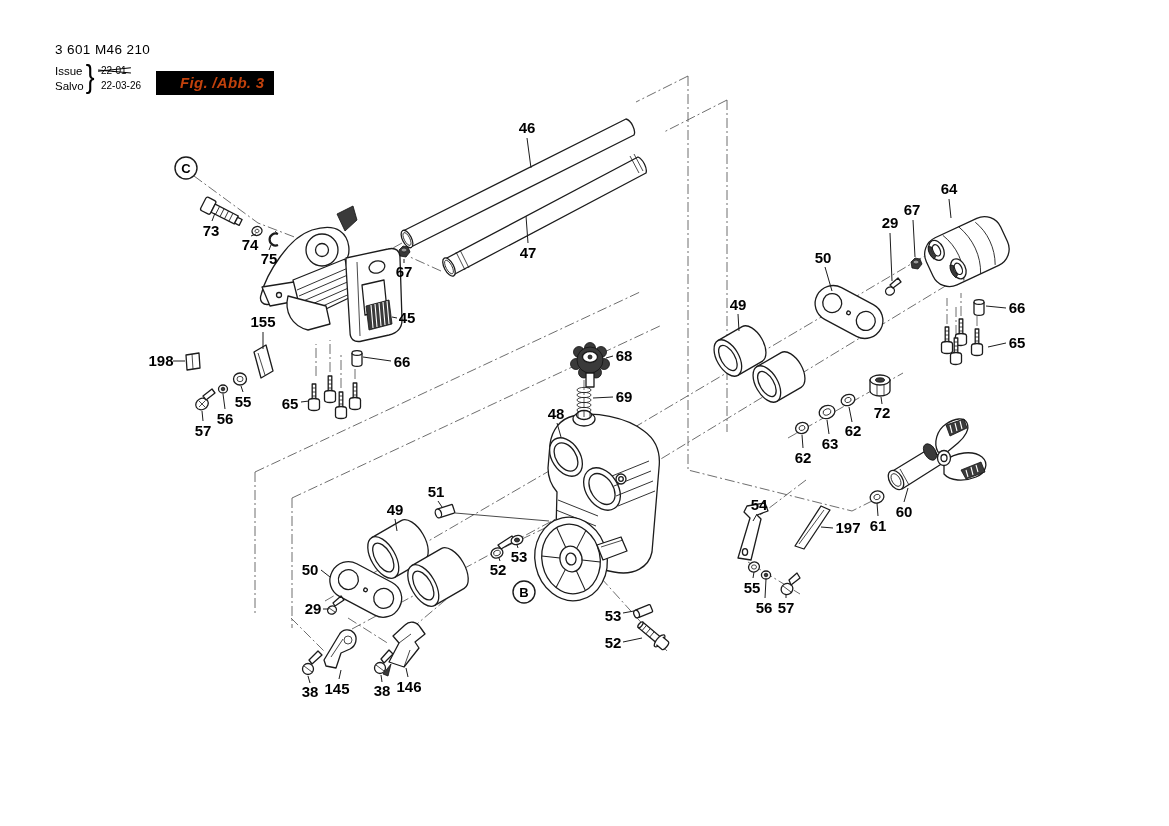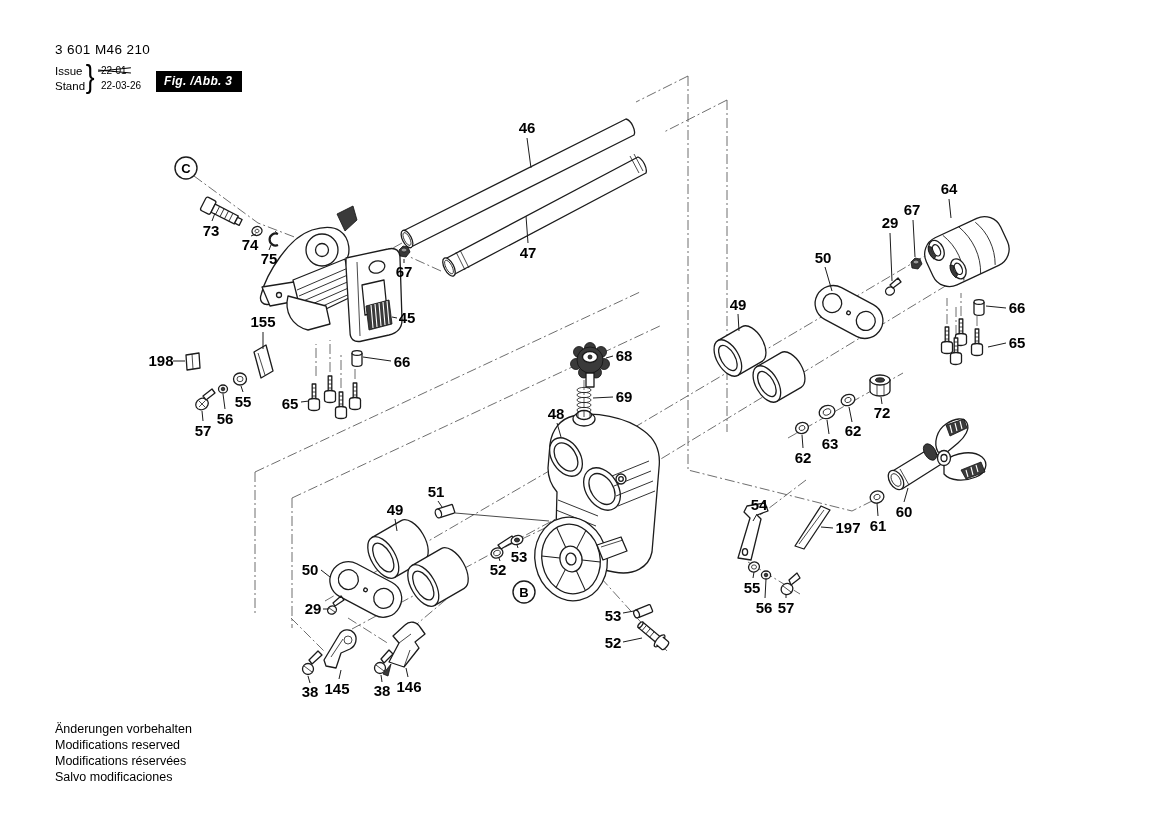--- a/index.html
+++ b/index.html
@@ -5,22 +5,22 @@
   html,body{margin:0;padding:0;background:#fff}
   .page{position:relative;width:1169px;height:826px;background:#fff;overflow:hidden;
         font-family:"Liberation Sans",sans-serif;color:#000}
   .part-number{position:absolute;left:55px;top:42px;font-size:13.5px;letter-spacing:.4px}
   .stand-issue{position:absolute;left:55px;top:64px;font-size:11.5px;line-height:14.5px}
   .brace{position:absolute;left:85px;top:59px;font-size:31px;font-weight:400;transform:scaleX(.85)}
   .dates{position:absolute;left:101px;top:64px;font-size:10px;line-height:14.5px}
   .struck{position:relative;display:inline-block}
   .struck::before{content:"";position:absolute;left:-3px;right:-4px;top:5px;border-top:1.4px solid #000;transform:rotate(-6deg)}
   .struck::after{content:"";position:absolute;left:-3px;right:-4px;top:7px;border-top:1.4px solid #000;transform:rotate(5deg)}
-  .fig-box{position:absolute;left:156px;top:71px;background:#000;color:#ffffff;
-           font-size:12px;font-weight:700;font-style:italic;padding:3px 10px 4px 8px;letter-spacing:.3px}
+  .fig-box{position:absolute;left:156px;top:71px;background:#000;color:#c2410c;
+           font-size:15px;font-weight:700;font-style:italic;padding:3px 10px 4px 24px;letter-spacing:.3px}
   .footer{position:absolute;left:55px;top:721px;font-size:12.5px;line-height:16px}
   svg.diagram{position:absolute;left:0;top:0}
   .part{fill:#fff;stroke:#1c1c1c;stroke-width:1.3;stroke-linejoin:round}
   .dk{fill:#3a3a3a;stroke:#111;stroke-width:.8;stroke-linejoin:round}
   .lt{fill:#9a9a9a;stroke:#1c1c1c;stroke-width:.8}
   .cl{stroke:#5d5d5d;stroke-width:.9;fill:none;stroke-dasharray:10 3 2 3}
   .ln{stroke:#1c1c1c;stroke-width:1;fill:none}
   .th{stroke:#1c1c1c;stroke-width:.8;fill:none}
   .ribs{stroke:#1c1c1c;stroke-width:.9;fill:none}
   .wr{stroke:#fff;stroke-width:1.1;fill:none}
@@ -29,21 +29,21 @@
   circle.marker{fill:#fff;stroke:#1c1c1c;stroke-width:1.4}
 </style>
 </head>
 <body>
 
 <div class="page">
 
   <div class="part-number">3 601 M46 210</div>
   <div class="stand-issue">
     <div>Issue</div>
-    <div>Stand</div>
+    <div>Salvo</div>
   </div>
   <div class="brace">}</div>
   <div class="dates">
     <div class="struck">22-01</div>
     <div>22-03-26</div>
   </div>
   <div class="fig-box">Fig. /Abb. 3</div>
 
   <svg class="diagram" width="1169" height="826" viewBox="0 0 1169 826">
 
@@ -544,20 +544,14 @@
           <circle cx="186" cy="168" r="11" class="marker"></circle>
           <text x="186" y="172.5" class="mk">C</text>
         </g>
         <g>
           <circle cx="524" cy="592" r="11" class="marker"></circle>
           <text x="524" y="596.5" class="mk">B</text>
         </g>
       </g>
   </svg>
 
-  <div class="footer">
-    <div>Änderungen vorbehalten</div>
-    <div>Modifications reserved</div>
-    <div>Modifications réservées</div>
-    <div>Salvo modificaciones</div>
-  </div>
 
 </div>
 
 </body></html>

